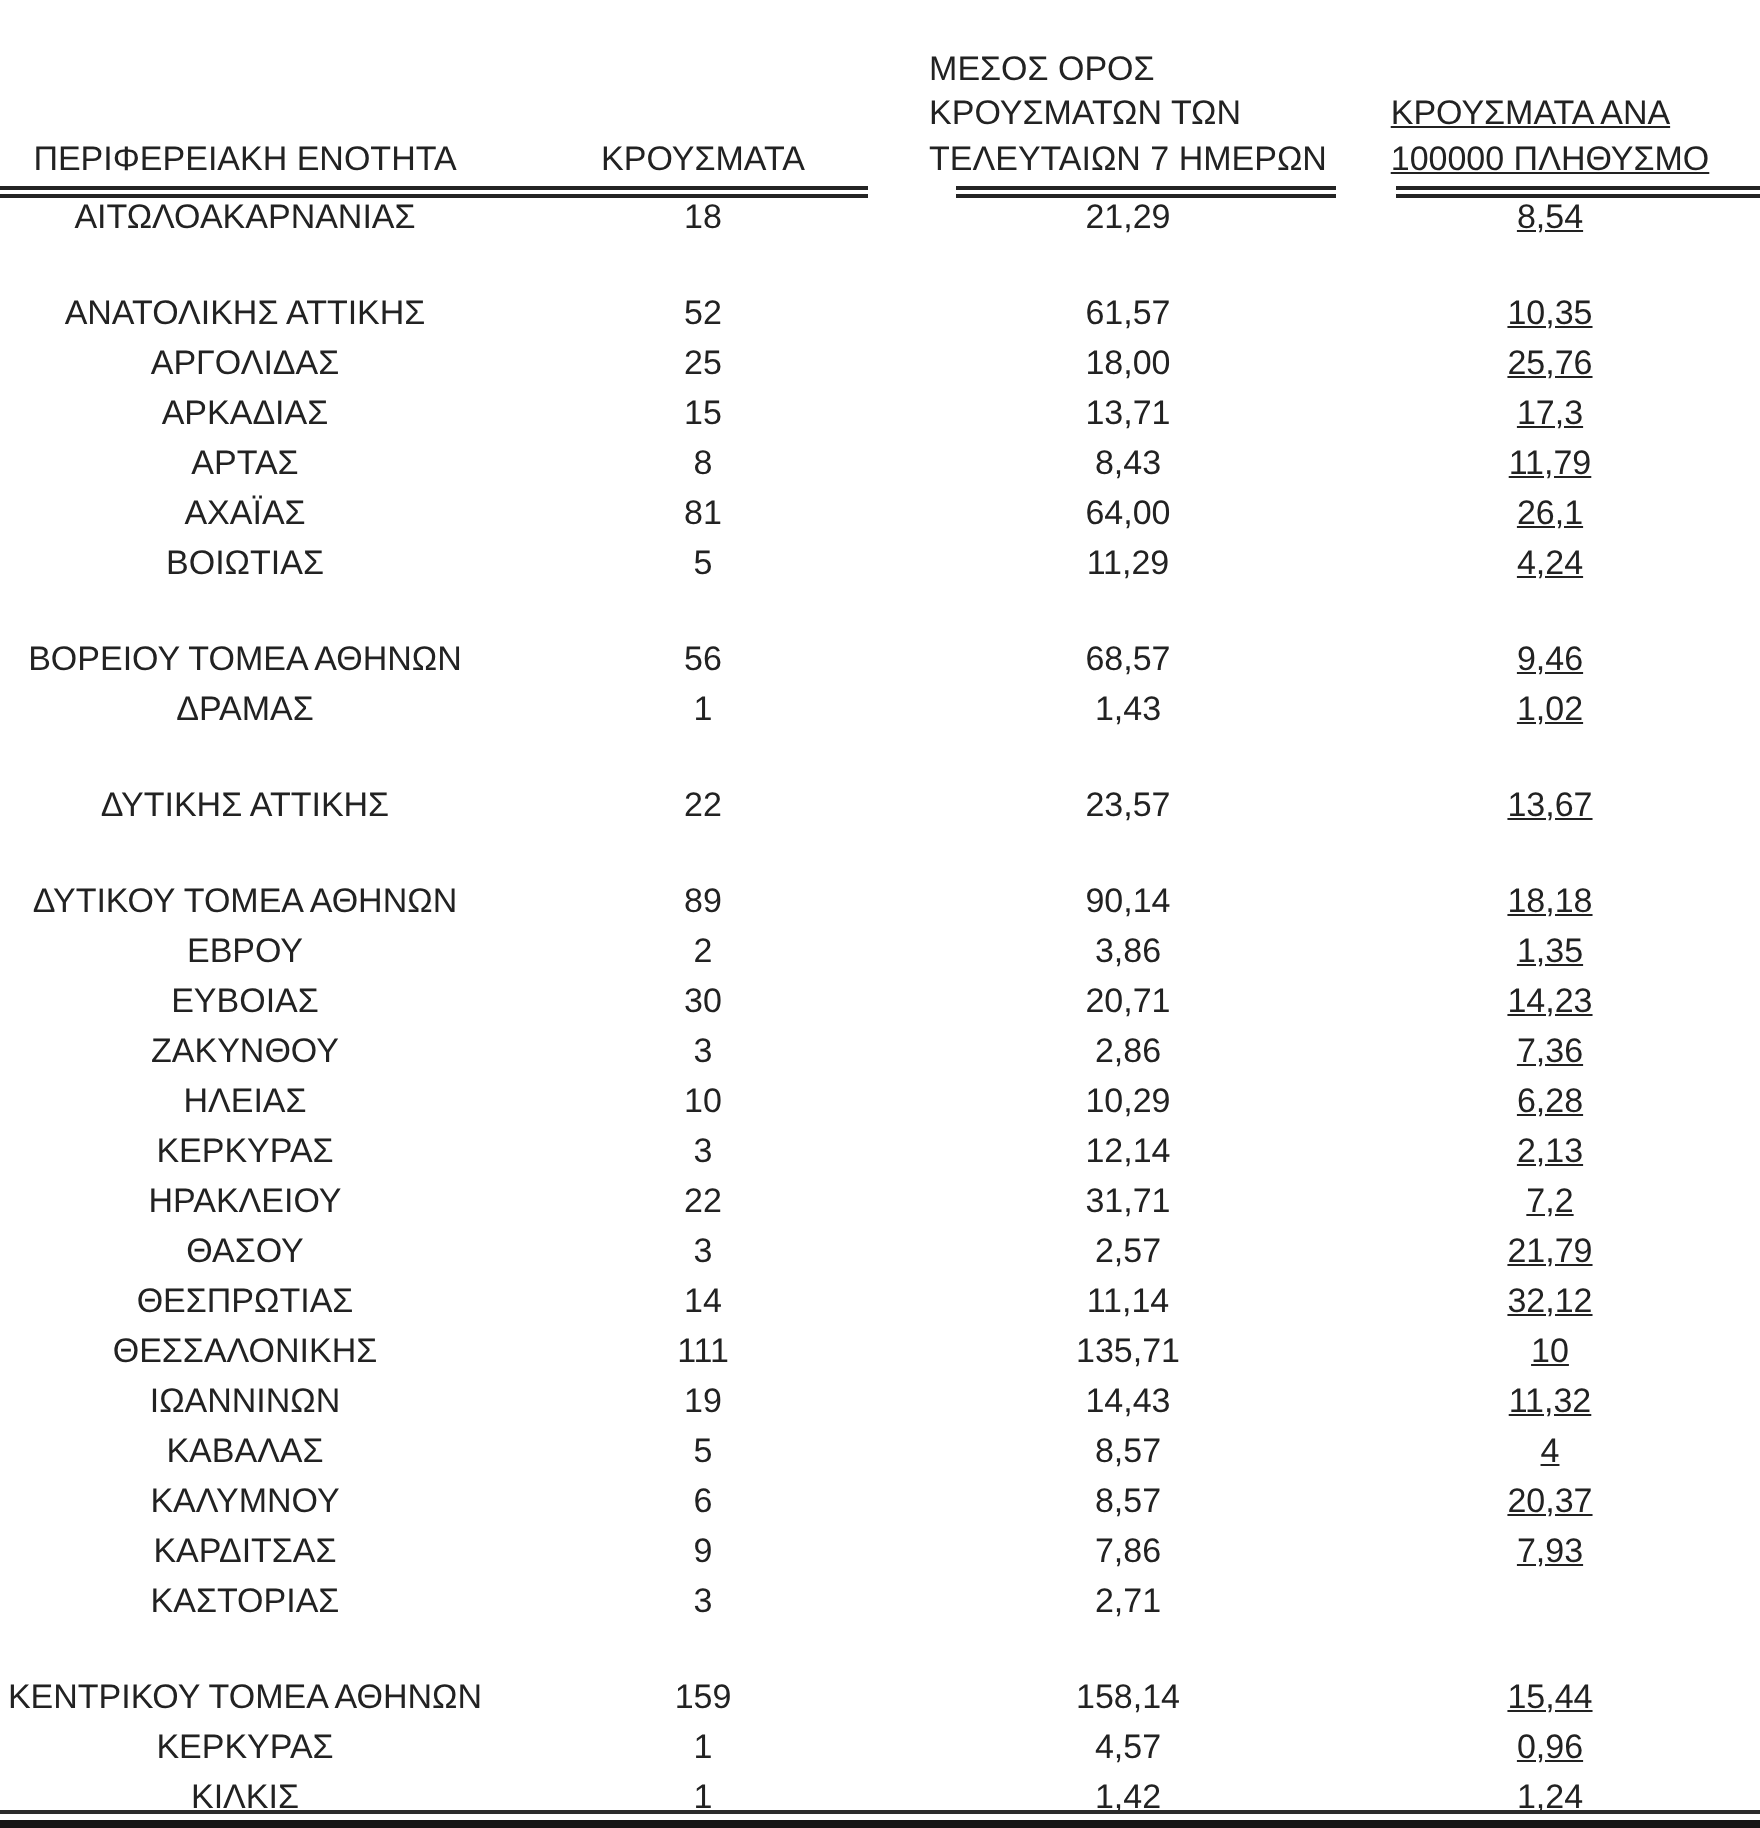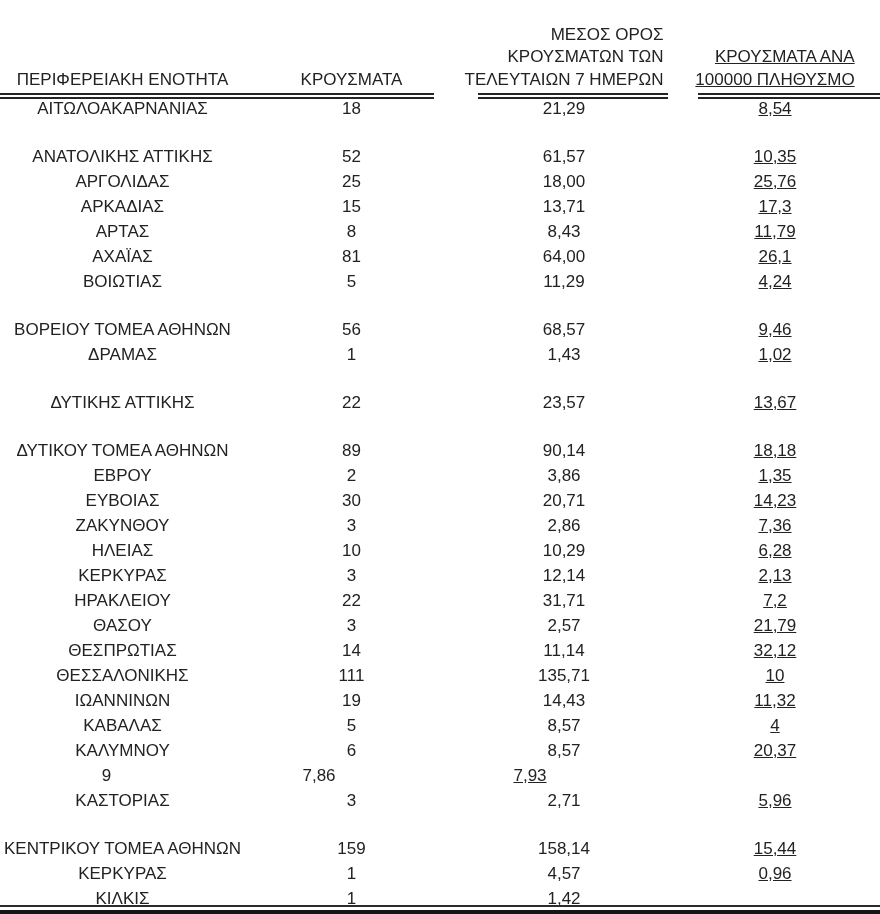--- a/index.html
+++ b/index.html
@@ -15,21 +15,21 @@
   .thead {
     position: absolute;
     left: 0; top: 0;
     width: 880px; height: 93px;
     display: flex;
   }
   .hcell {
     display: flex;
     align-items: flex-end;
     justify-content: center;
-    text-align: right;
+    text-align: left;
     white-space: pre-line;
     font-size: 17px;
     line-height: 22.5px;
     padding-bottom: 2px;
     box-sizing: border-box;
   }
   .c1 { width: 245px; }
   .c2 { width: 213px; }
   .c3 { width: 212px; }
   .c4 { width: 210px; text-decoration: underline; }
@@ -252,30 +252,30 @@
   </div>
 
   <div class="trow">
     <div class="tcell c1">ΚΑΛΥΜΝΟΥ</div>
     <div class="tcell c2">6</div>
     <div class="tcell c3">8,57</div>
     <div class="tcell c4">20,37</div>
   </div>
 
   <div class="trow">
+    <div class="tcell c1">ΚΑΡΔΙΤΣΑΣ</div>
     <div class="tcell c2">9</div>
     <div class="tcell c3">7,86</div>
     <div class="tcell c4">7,93</div>
   </div>
 
   <div class="trow">
     <div class="tcell c1">ΚΑΣΤΟΡΙΑΣ</div>
     <div class="tcell c2">3</div>
     <div class="tcell c3">2,71</div>
-    <div class="tcell c4">5,96</div>
   </div>
 
   <div class="trow spacer"></div>
 
   <div class="trow">
     <div class="tcell c1">ΚΕΝΤΡΙΚΟΥ ΤΟΜΕΑ ΑΘΗΝΩΝ</div>
     <div class="tcell c2">159</div>
     <div class="tcell c3">158,14</div>
     <div class="tcell c4">15,44</div>
   </div>
@@ -284,18 +284,19 @@
     <div class="tcell c1">ΚΕΡΚΥΡΑΣ</div>
     <div class="tcell c2">1</div>
     <div class="tcell c3">4,57</div>
     <div class="tcell c4">0,96</div>
   </div>
 
   <div class="trow">
     <div class="tcell c1">ΚΙΛΚΙΣ</div>
     <div class="tcell c2">1</div>
     <div class="tcell c3">1,42</div>
+    <div class="tcell c4">1,24</div>
   </div>
 </div>
 
   <div class="bottom-line"></div>
 
 </div>
 
 </body></html>

